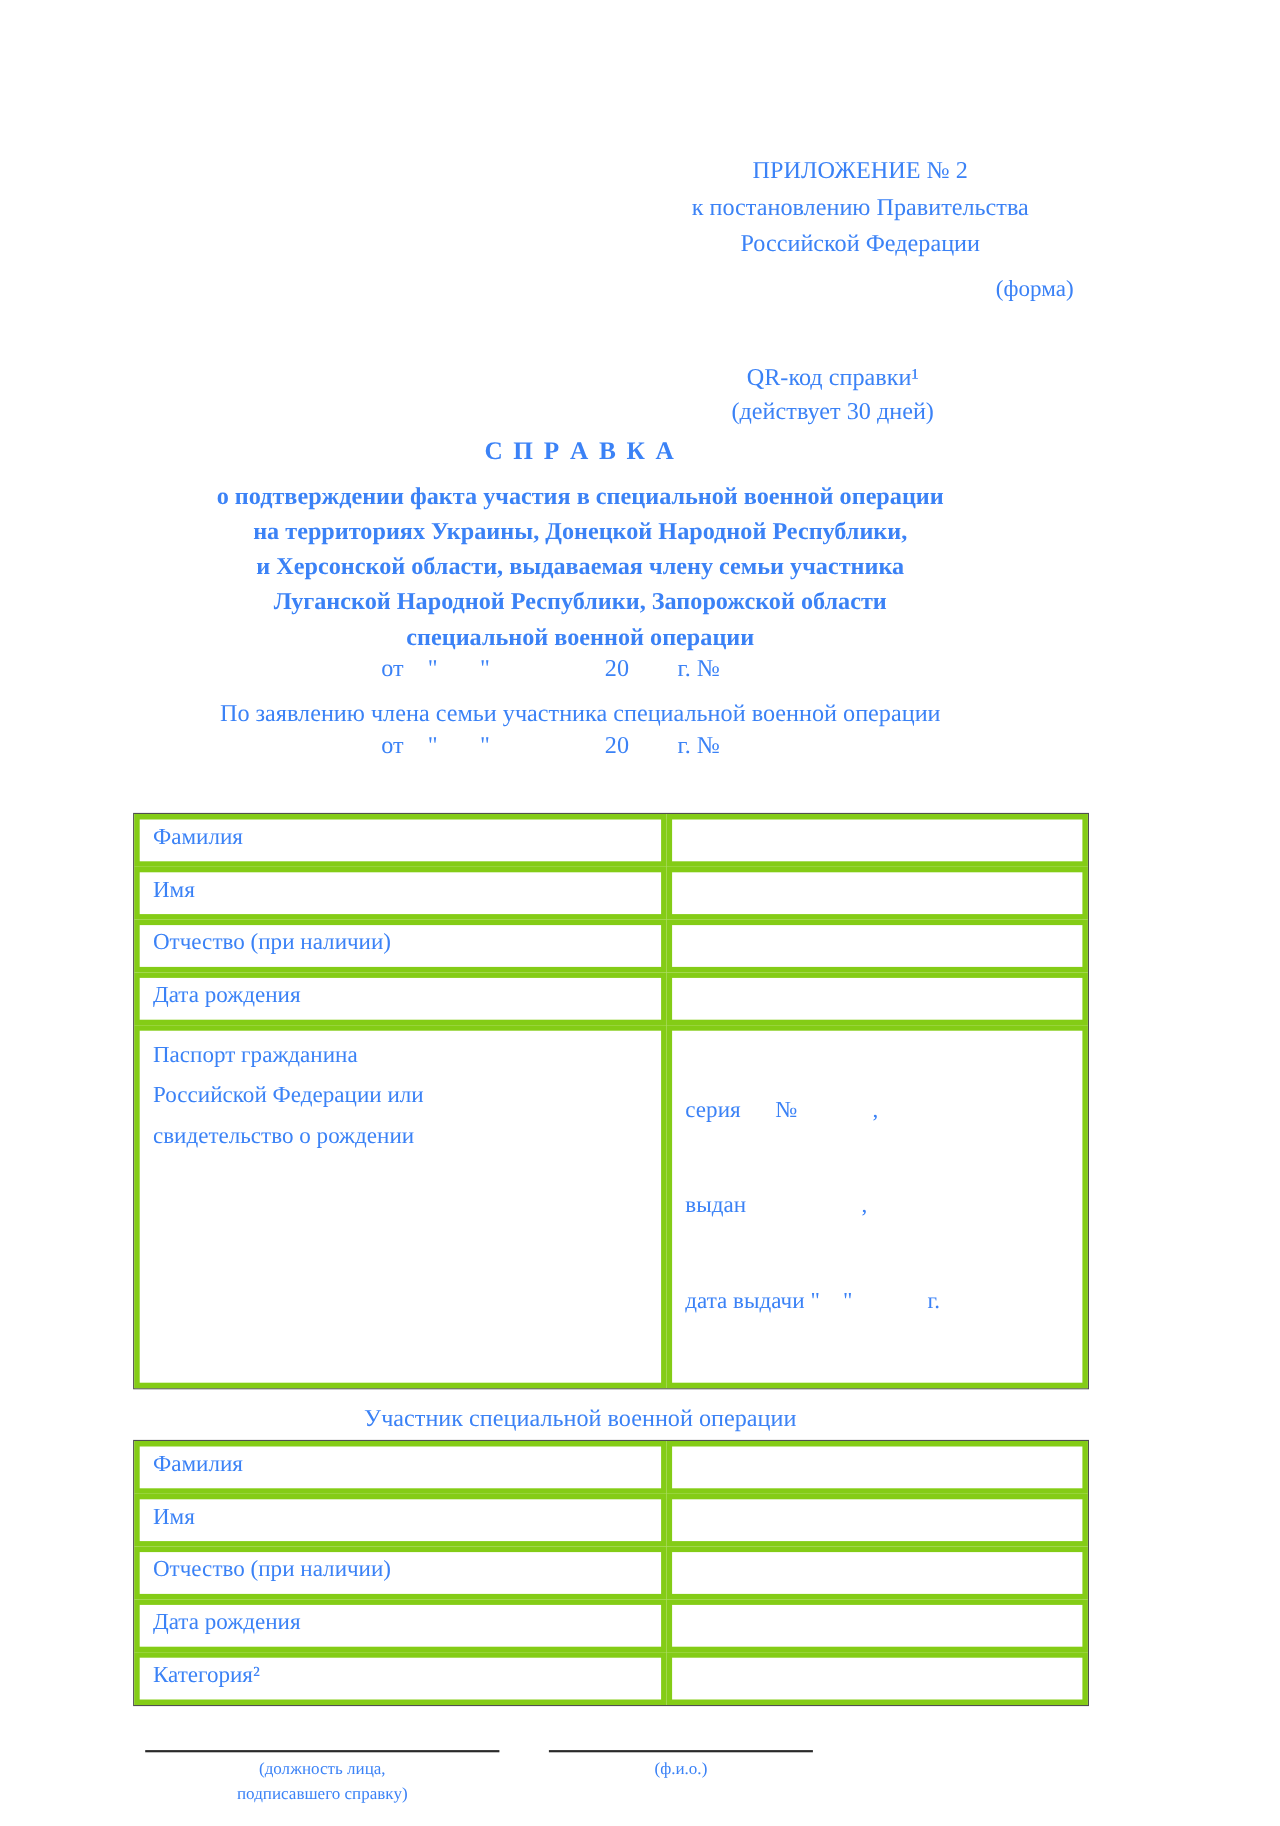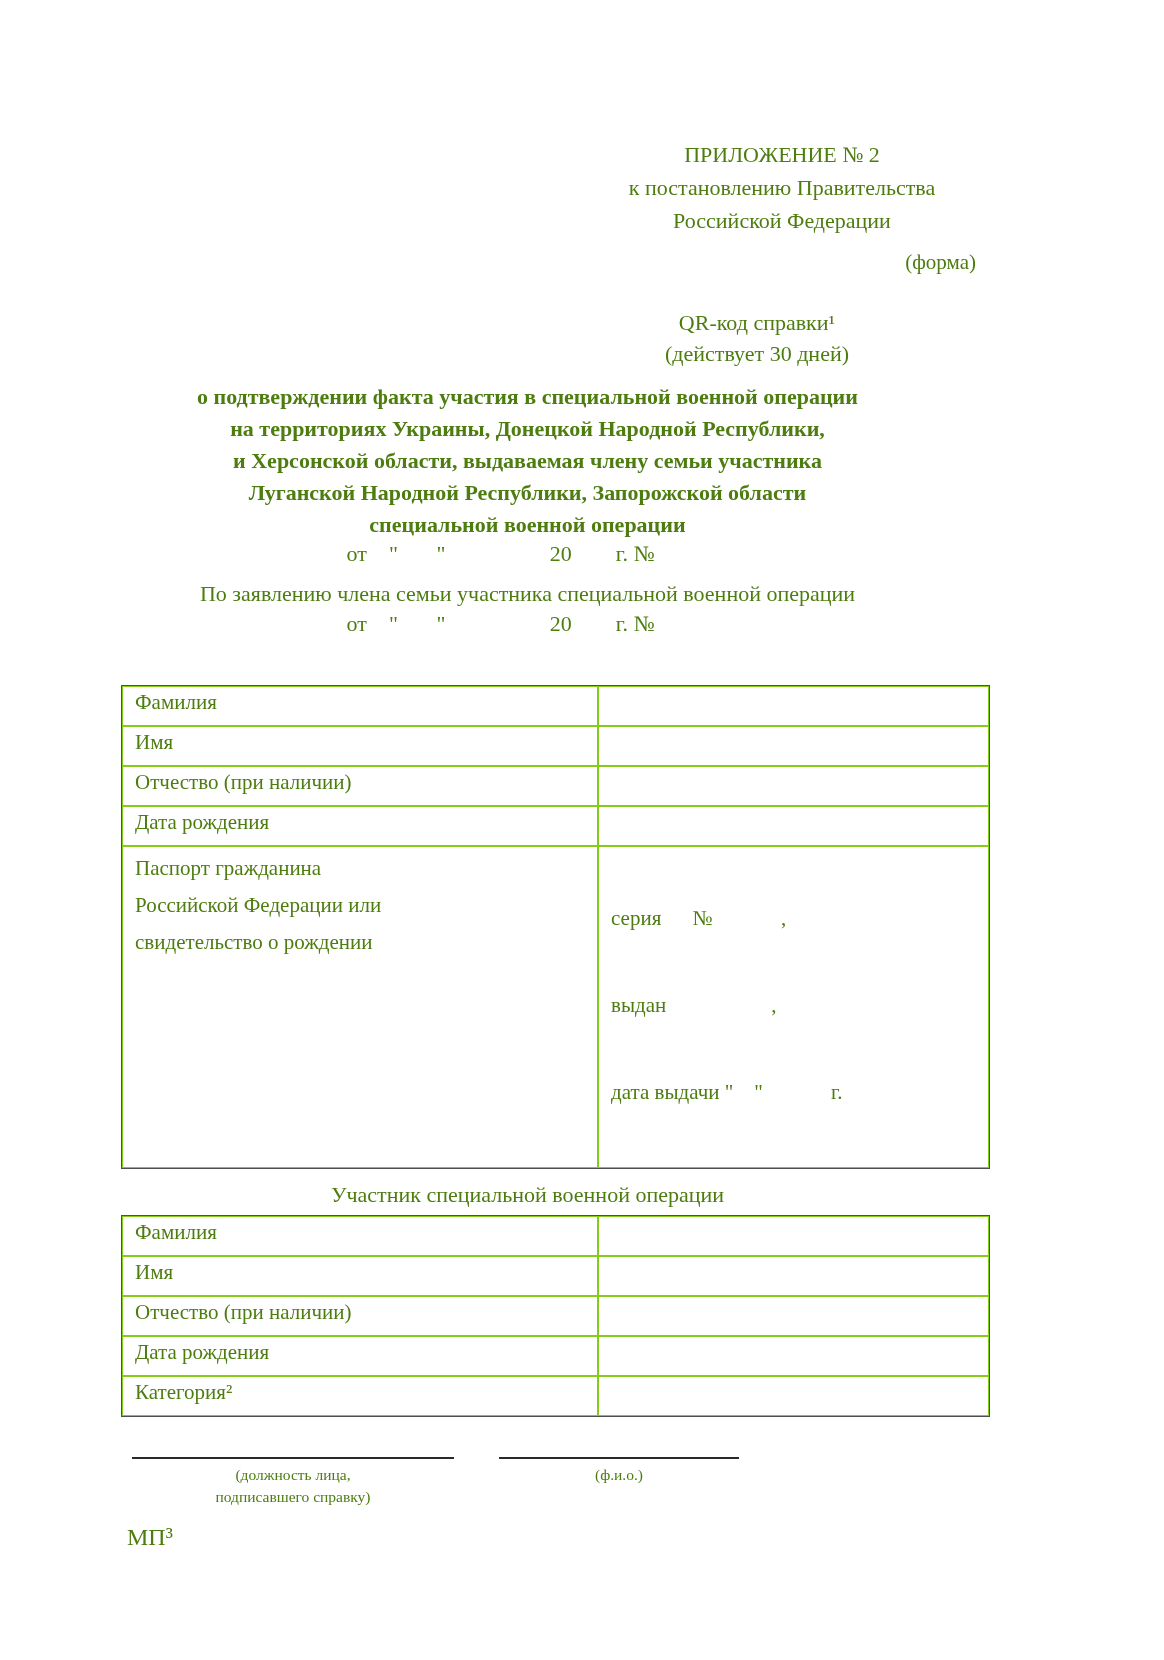--- a/index.html
+++ b/index.html
@@ -1,35 +1,35 @@
 <!DOCTYPE html>
 <html><head>
 <meta charset="utf-8">
 <style>
   html,body { margin:0; padding:0; background:#ffffff; }
   .page {
     position:relative;
     width:1022px; height:1660px;
     background:#ffffff;
-    color:#4d7c0f;
+    color:#3b82f6;
     font-family:"Liberation Serif","DejaVu Serif",serif;
     overflow:hidden;
     border-radius:17px;
   }
   .content { position:absolute; left:121px; top:0; width:869px; }
 
   .appendix-block {
     margin:138px 8px 0 auto;
     width:400px;
     text-align:center;
     font-size:22px; line-height:33px;
   }
   .form-label { margin-top:13px; padding-right:14px; text-align:right; font-size:21px; }
   .qr-block {
-    width:330px; margin:32px 68px 0 auto;
+    width:330px; margin:52px 68px 0 auto;
     text-align:center; font-size:22px; line-height:31px;
   }
   .doc-title {
     margin-top:8px; text-align:center; transform:translateX(-28px);
     font-weight:bold; font-size:23px; letter-spacing:2px;
   }
   .doc-subtitle {
     margin-top:12px; text-align:center; transform:translateX(-28px);
     font-weight:bold; font-size:22px; line-height:32px;
   }
@@ -39,21 +39,21 @@
   }
   .statement { margin-top:12px; text-align:center; font-size:22px; transform:translateX(-28px); }
   .date-line2 { margin-top:2px; }
 
   table.form-table {
     border-collapse:separate; border-spacing:0;
     width:100%; margin-top:46px;
     border:1px solid #4f4f4f;
   }
   table.form-table td {
-    border:1px solid #84cc16;
+    border:5px solid #84cc16;
     font-size:21px;
     padding:3px 10px 6px 12px;
     vertical-align:top;
     height:29px;
   }
   td.lbl { width:452px; }
   td.multiline div { line-height:37px; }
   td.val-pre { white-space:pre; }
   table.t2 { margin-top:7px; }
 
@@ -81,20 +81,21 @@
       <div>Российской Федерации</div>
     </div>
 
     <div class="form-label">(форма)</div>
 
     <div class="qr-block">
       <div>QR-код справки¹</div>
       <div>(действует 30 дней)</div>
     </div>
 
+    <div class="doc-title">С П Р А В К А</div>
 
     <div class="doc-subtitle">
       <div>о подтверждении факта участия в специальной военной операции</div>
       <div>на территориях Украины, Донецкой Народной Республики,</div>
       <div>и Херсонской области, выдаваемая члену семьи участника</div>
       <div>Луганской Народной Республики, Запорожской области</div>
       <div>специальной военной операции</div>
     </div>
 
     <div class="date-line">от    "       "                   20        г. №</div>

